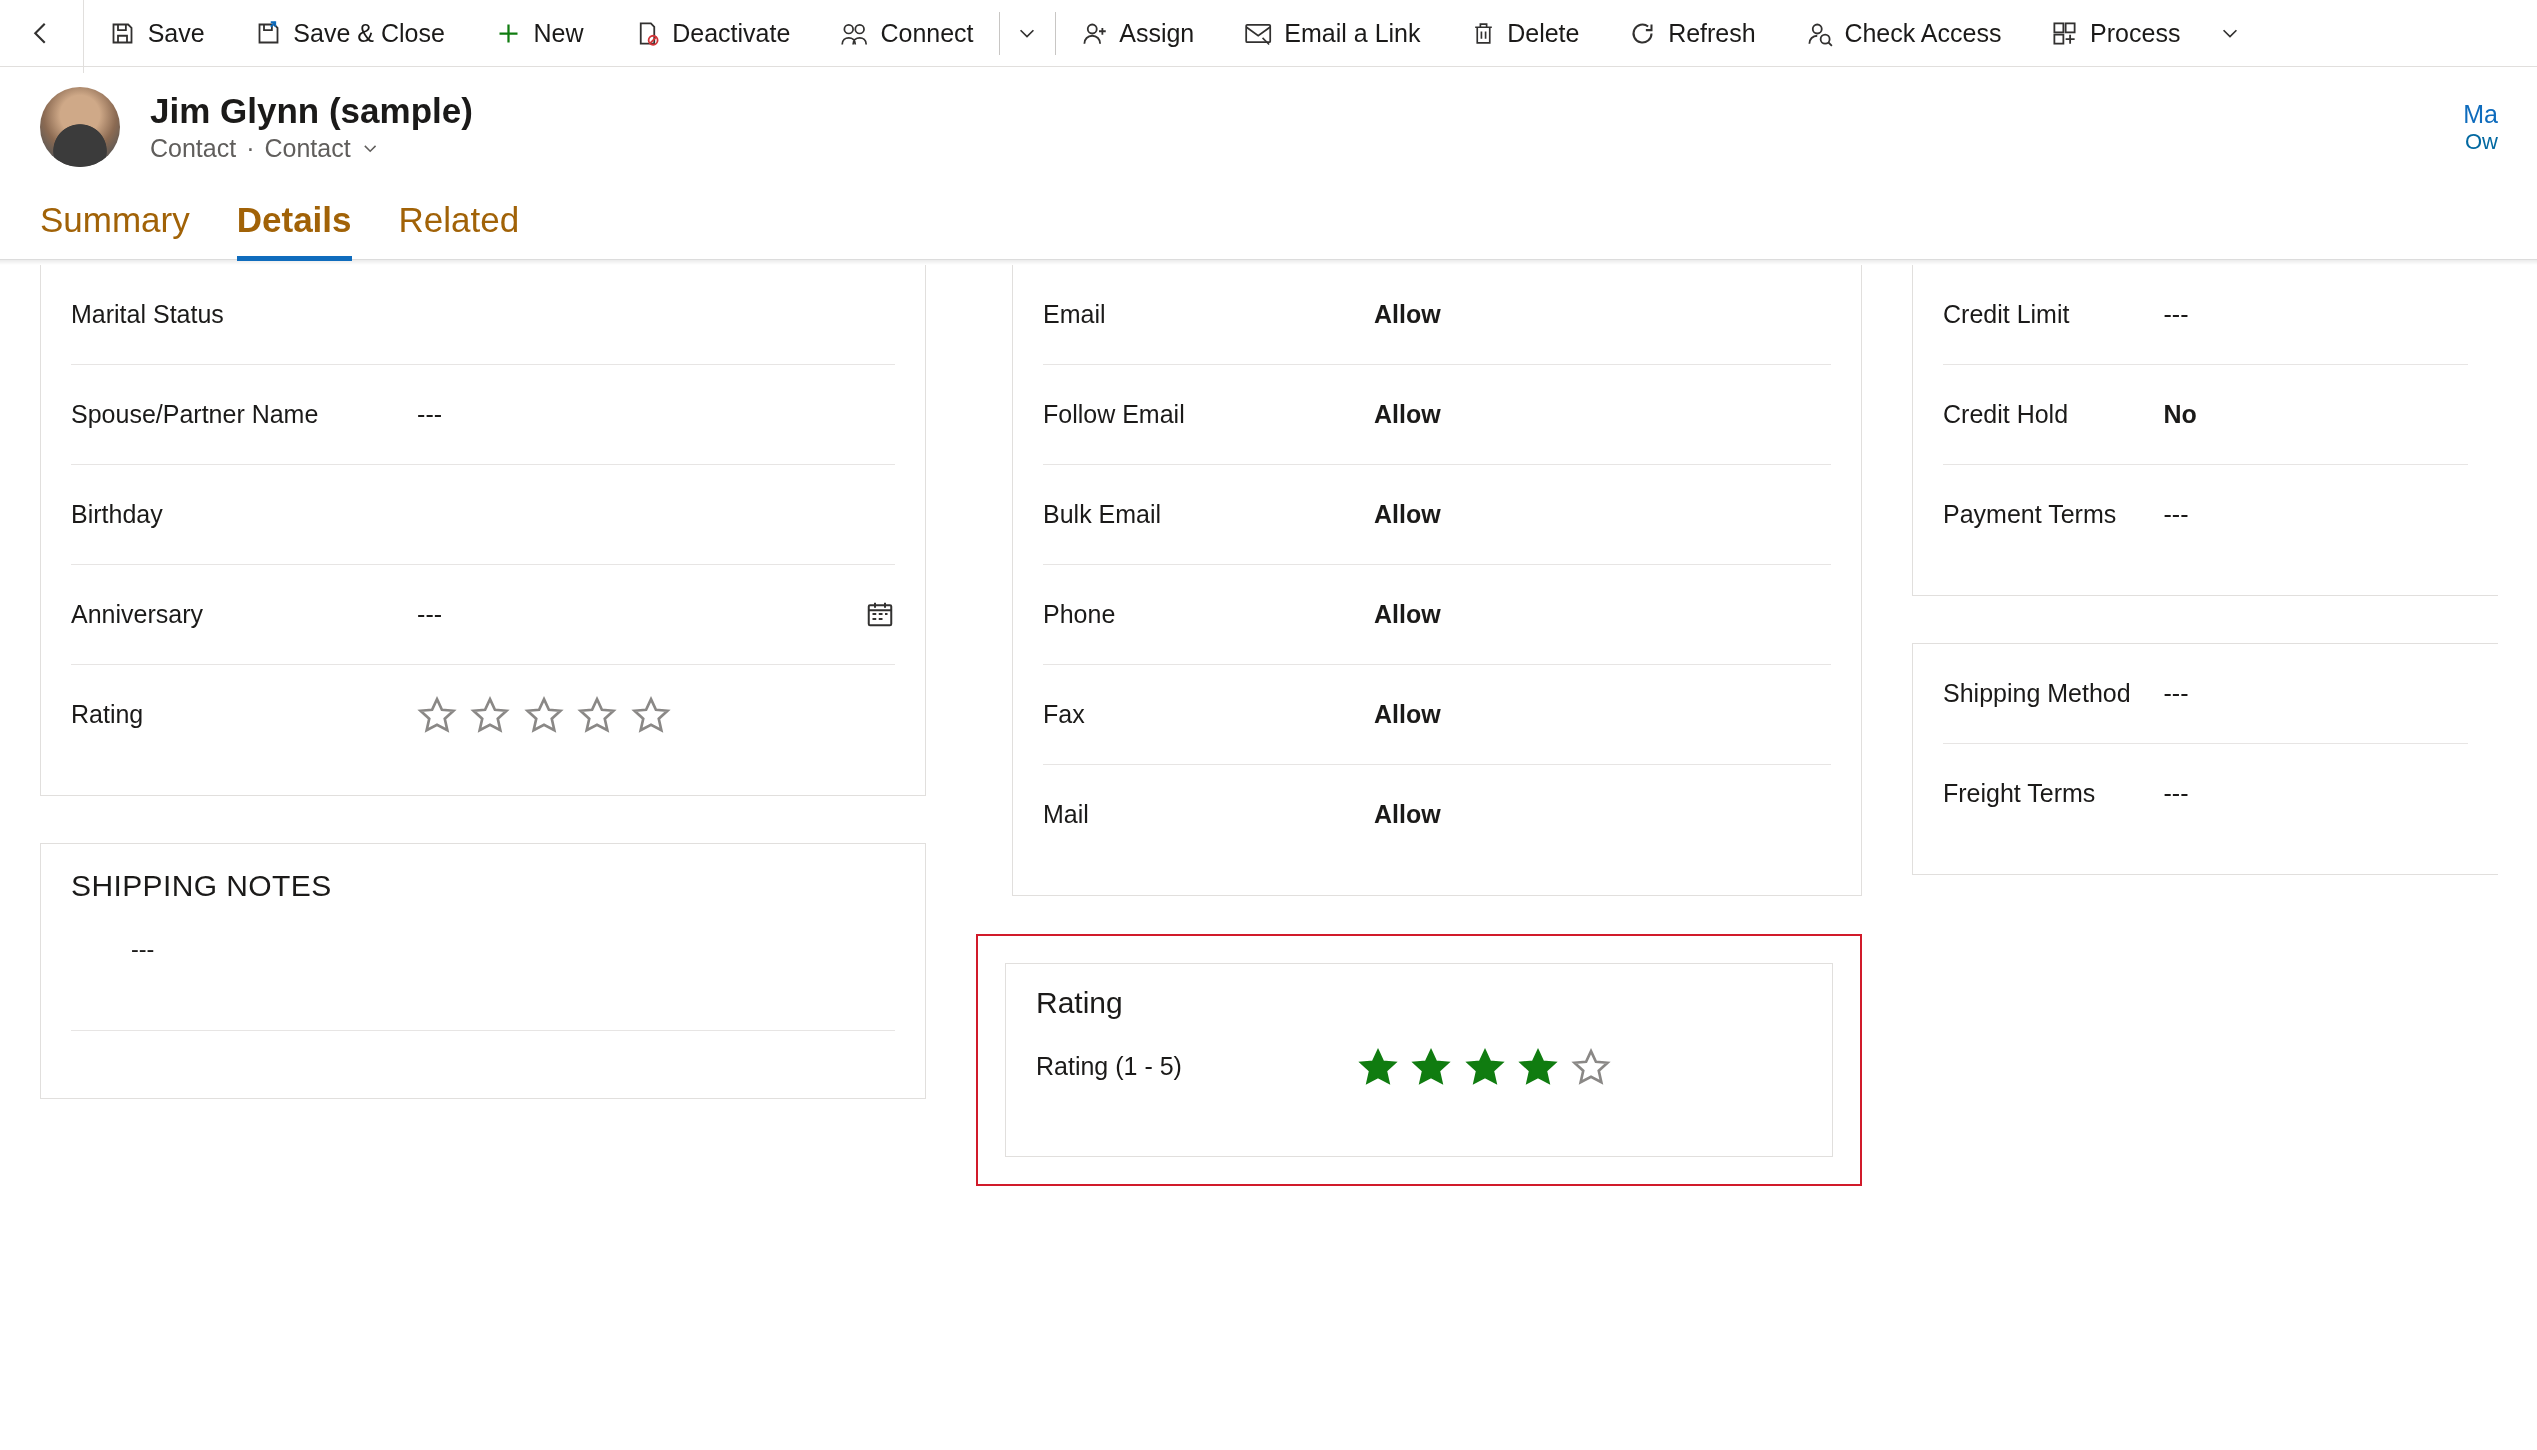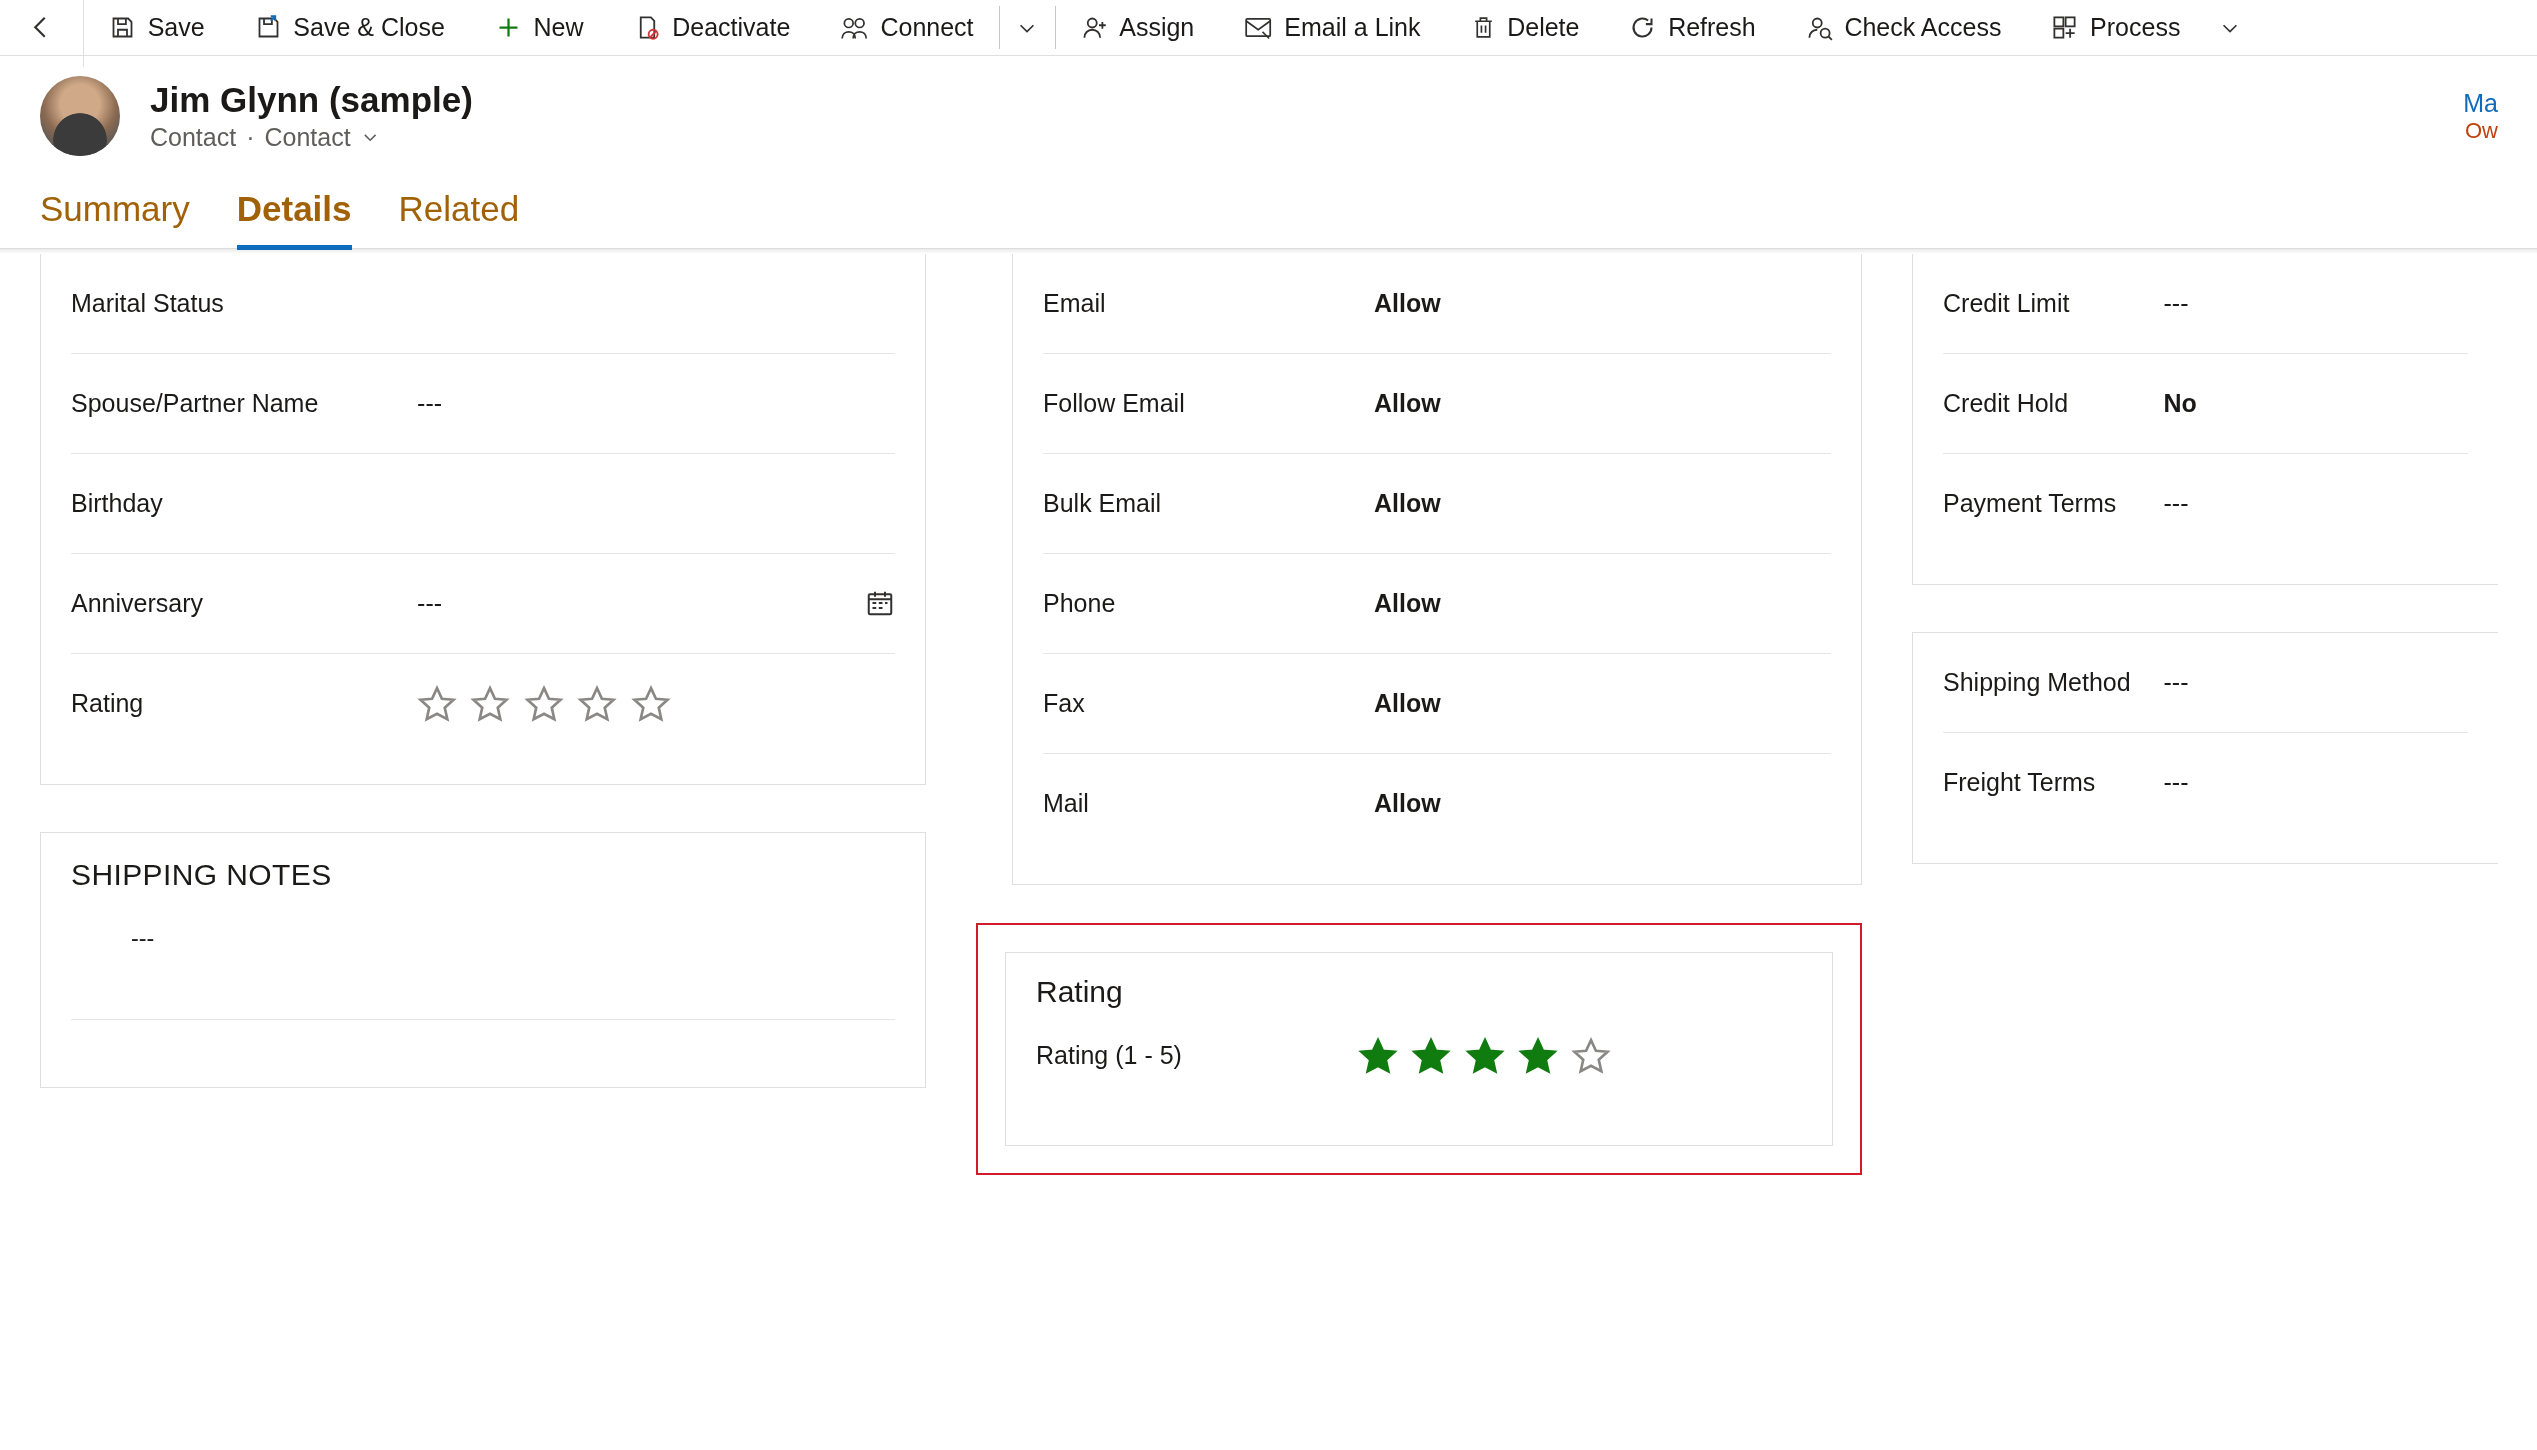--- a/index.html
+++ b/index.html
@@ -10,21 +10,21 @@
     font-size: 23.4px;
     overflow: hidden;
     width: 2538px;
     height: 1451px;
   }
 
   
   .command-bar {
     display: flex;
     align-items: center;
-    height: 56px;
+    height: 67px;
     border-bottom: 0.8px solid #e1dfdd;
     padding-left: 0;
   }
   .back-btn {
     width: 84px;
     height: 79px;
     display: flex;
     align-items: center;
     justify-content: center;
     border-right: 0.8px solid #e1dfdd;
@@ -74,21 +74,21 @@
     background: radial-gradient(circle at 50% 80%, #3b3b3b 0 35%, transparent 36%);
   }
   .rec-title { font-size: 35px; font-weight: 600; }
   .rec-sub { font-size: 25px; color: #605e5c; display:flex; align-items:center; gap:10px; margin-top:3.3px;}
   .rec-right {
     margin-left: auto;
     text-align: right;
     font-size: 25px;
   }
   .rec-right .owner-link { color: #0f6cbd; font-weight:400; }
-  .rec-right .owner-lbl  { color: #c2410c; font-size:22px; }
+  .rec-right .owner-lbl  { color: #0369a1; font-size:22px; }
 
   
   .tab-row {
     display: flex;
     gap: 47px;
     padding: 8.4px 40px 0 40px;
     border-bottom: 1.7px solid #dcdcdc;
   }
   .tab {
     font-size: 35px;

